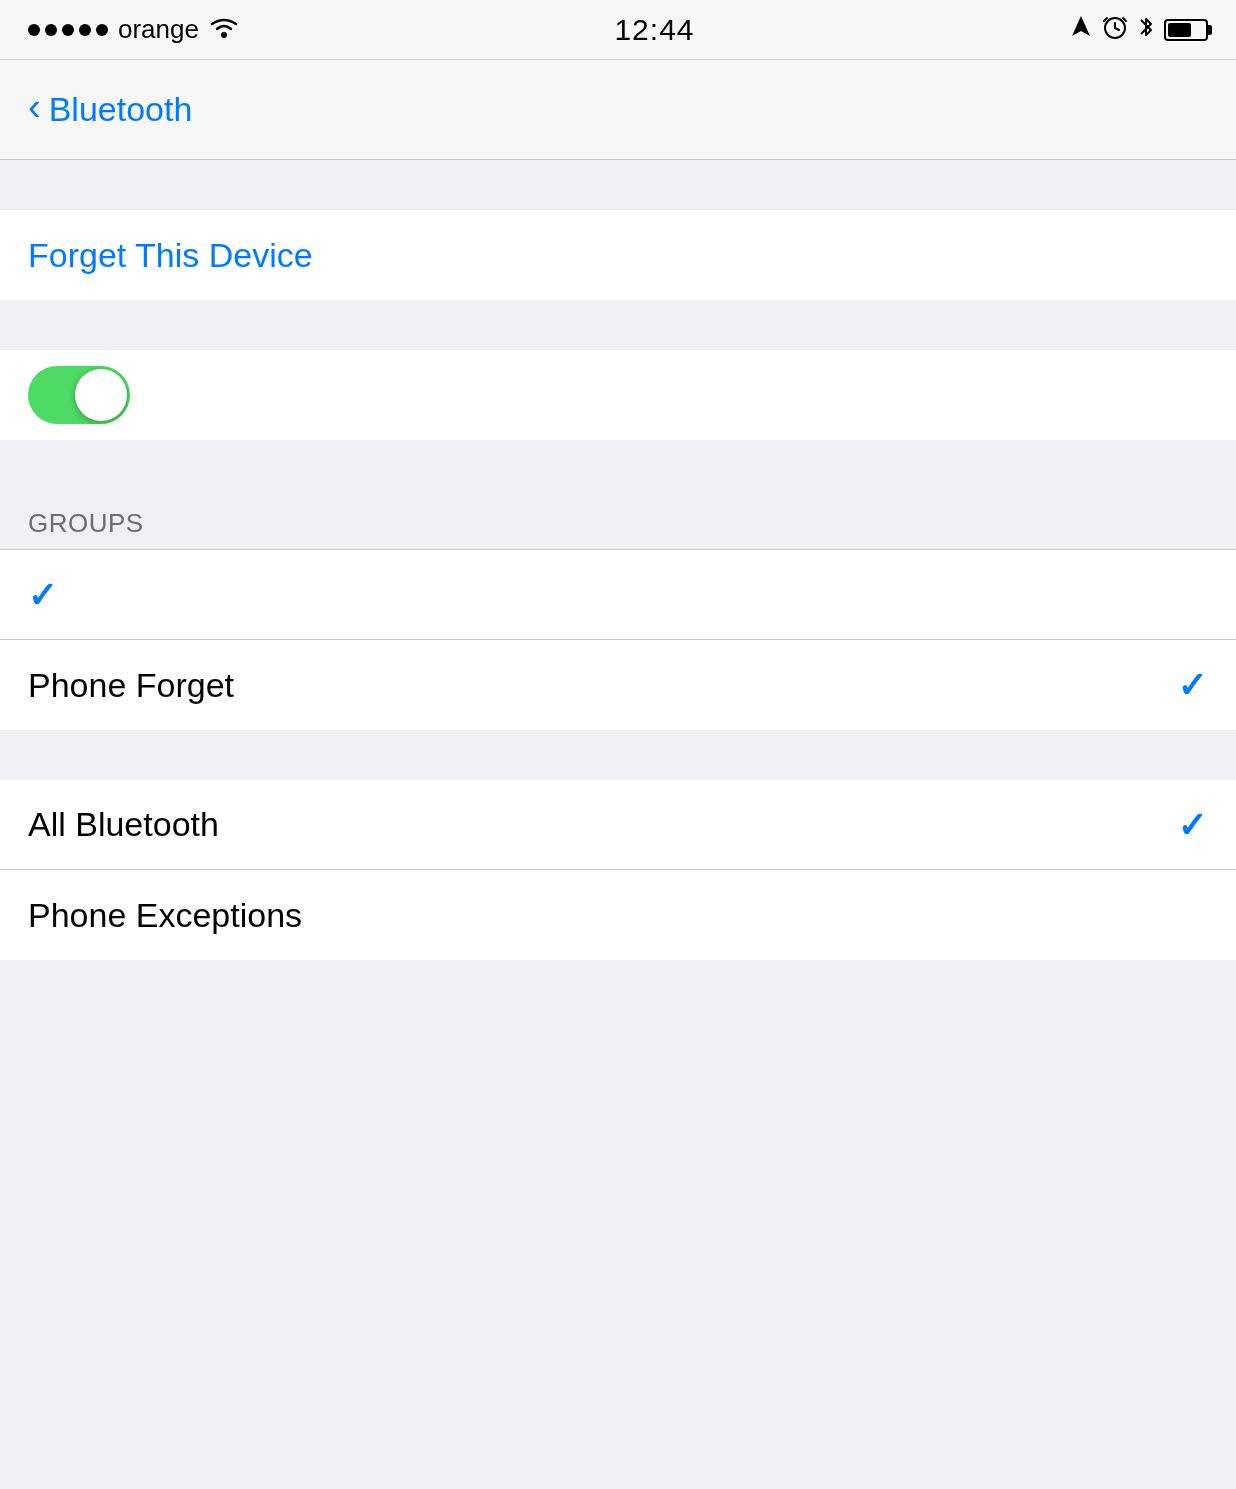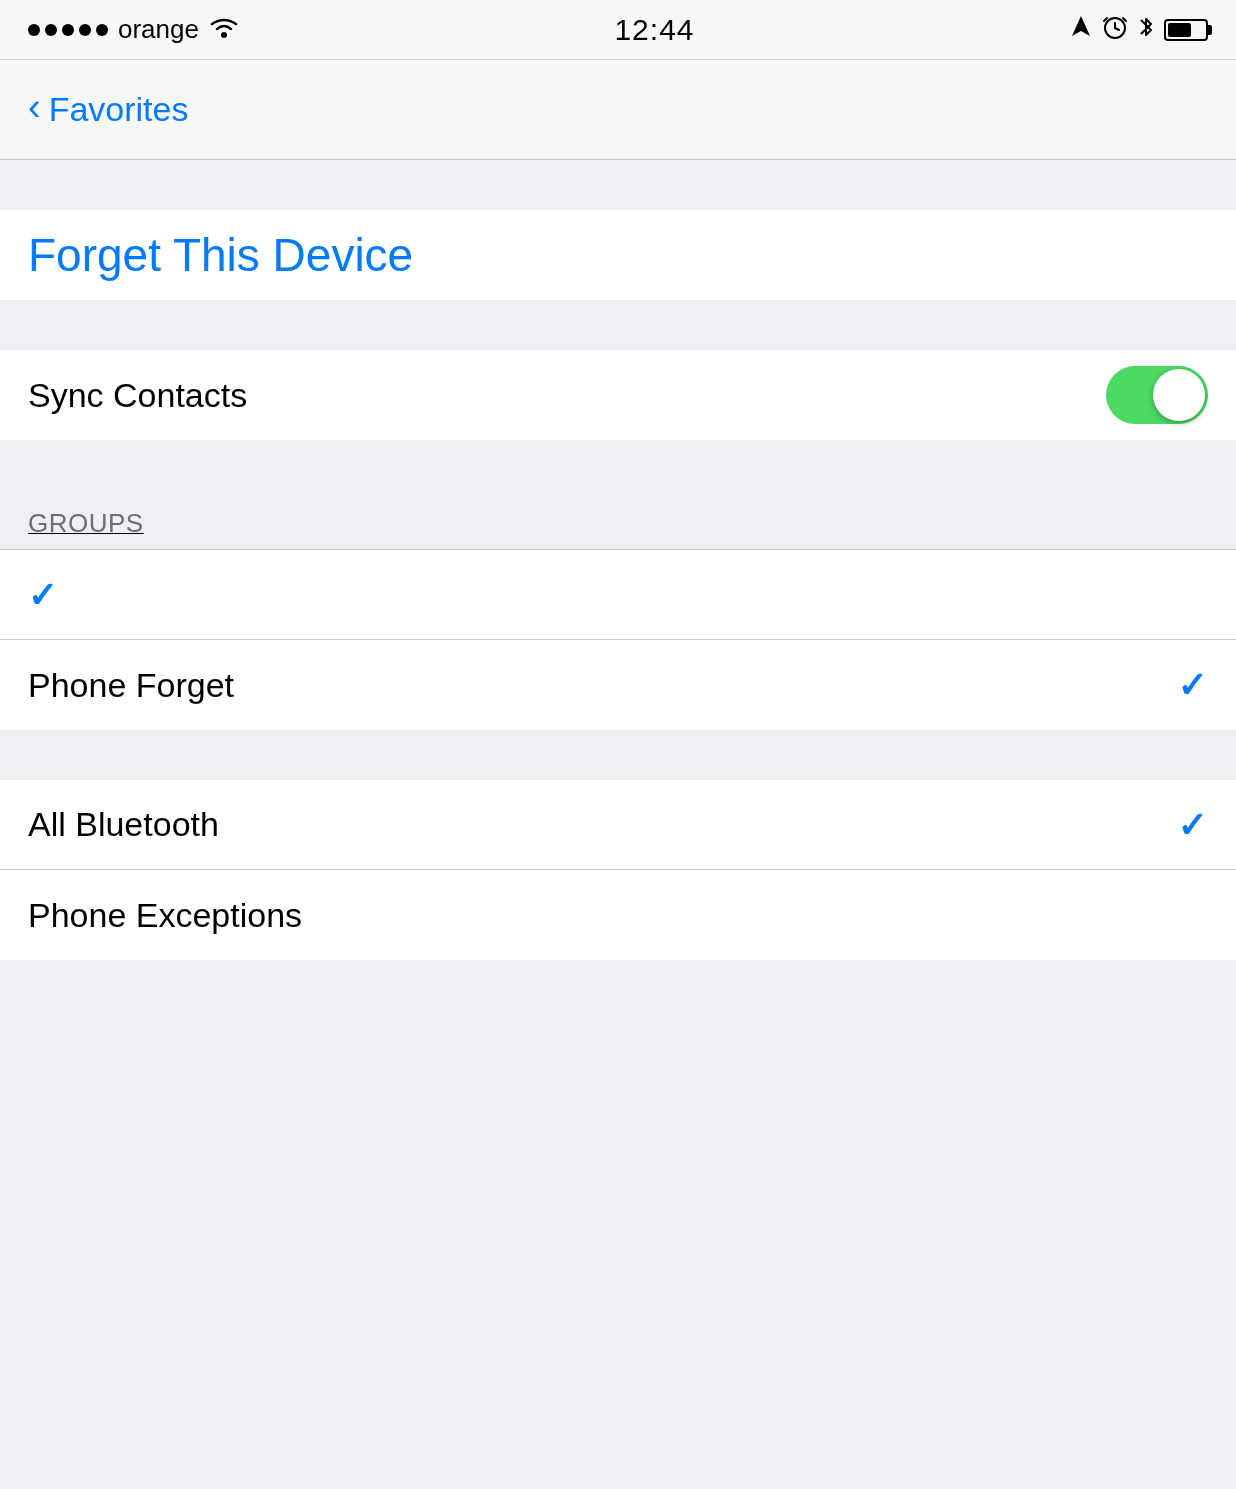--- a/index.html
+++ b/index.html
@@ -161,21 +161,21 @@
       border-bottom: none;
     }
 
     .row-label {
       font-size: 34px;
       color: #000;
       font-weight: 400;
     }
 
     .row-label-blue {
-      font-size: 46px;
+      font-size: 34px;
       color: #007aff;
       font-weight: 400;
     }
 
     
     .toggle {
       width: 102px;
       height: 58px;
       border-radius: 30px;
       background: #4cd964;
@@ -194,21 +194,20 @@
       background: #fff;
       border-radius: 50%;
       box-shadow: 0 2px 6px rgba(0,0,0,0.3);
     }
 
     
     .groups-header {
       background: #efeff4;
       padding: 18px 28px 10px 28px;
       border-bottom: 1px solid #c8c8cd;
-      text-decoration: underline;
     }
 
     .groups-header-text {
       font-size: 26px;
       color: #6d6d72;
       font-weight: 400;
       letter-spacing: 0.5px;
       text-transform: uppercase;
     }
 
@@ -265,37 +264,36 @@
     </span>
     <div class="battery">
       <div class="battery-fill"></div>
     </div>
   </div>
 </div>
 
 <div class="nav-bar">
   <button class="back-button">
     <span class="back-chevron">‹</span>
-    <span>Favorites</span>
+    <span>Bluetooth</span>
   </button>
 </div>
 
 <div class="section-gap"></div>
 
 <div class="content-section">
   <div class="row">
     <span class="row-label-blue">Forget This Device</span>
   </div>
 </div>
 
 <div class="section-gap"></div>
 
 <div class="content-section">
   <div class="row">
-    <span class="row-label">Sync Contacts</span>
     <div class="toggle">
       <div class="toggle-knob"></div>
     </div>
   </div>
 </div>
 
 <div class="section-gap"></div>
 
 <div class="groups-header">
   <span class="groups-header-text">GROUPS</span>

